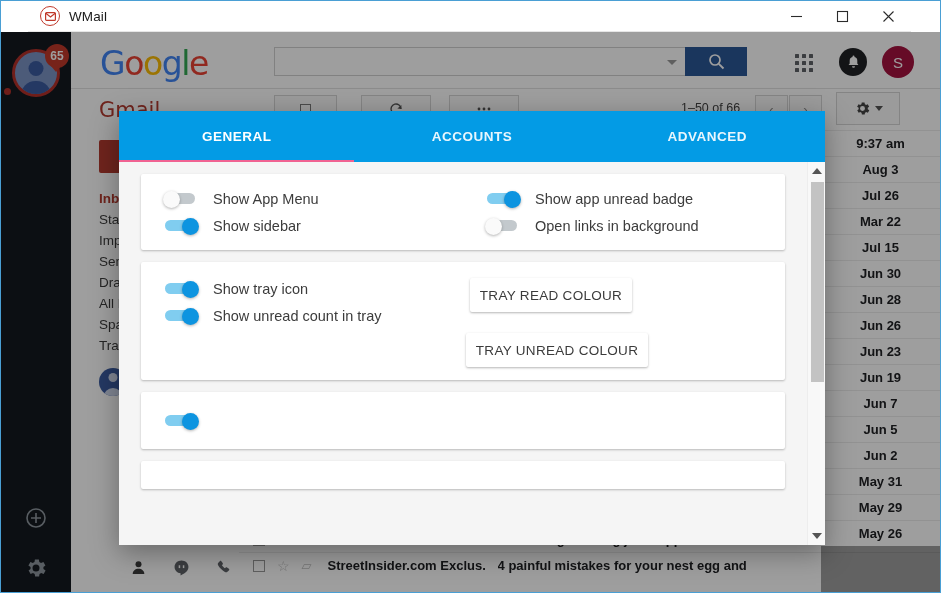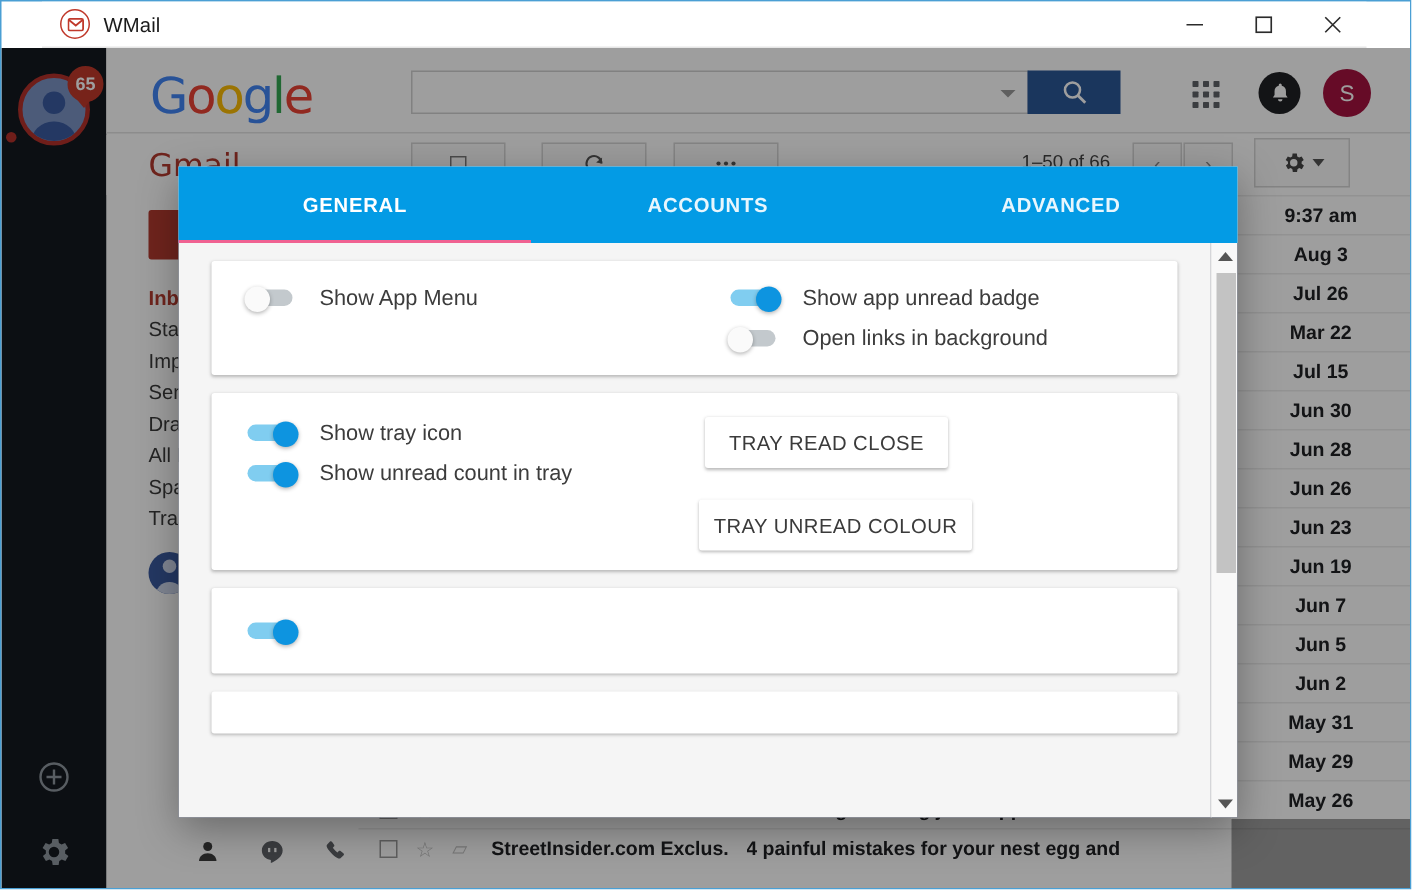--- a/index.html
+++ b/index.html
@@ -592,20 +592,27 @@
 
         <div class="card">
           <div class="card-cols">
             <div class="col">
               <div class="opt">
                 <span class="toggle off">
                   <span class="track"></span>
                   <span class="knob"></span>
                 </span>
                 <span class="opt-label">Show App Menu</span>
+              </div>
+              <div class="opt">
+                <span class="toggle on">
+                  <span class="track"></span>
+                  <span class="knob"></span>
+                </span>
+                <span class="opt-label">Show sidebar</span>
               </div>
             </div>
             <div class="col">
               <div class="opt">
                 <span class="toggle on">
                   <span class="track"></span>
                   <span class="knob"></span>
                 </span>
                 <span class="opt-label">Show app unread badge</span>
               </div>
@@ -632,21 +639,21 @@
               </div>
               <div class="opt">
                 <span class="toggle on">
                   <span class="track"></span>
                   <span class="knob"></span>
                 </span>
                 <span class="opt-label">Show unread count in tray</span>
               </div>
             </div>
             <div class="tray-right">
-              <div class="flatbtn btn-read">TRAY READ CLOSE</div>
+              <div class="flatbtn btn-read">TRAY READ COLOUR</div>
               <div class="flatbtn btn-unread">TRAY UNREAD COLOUR</div>
             </div>
           </div>
         </div>
 
         <div class="card">
           <div class="card-single">
             <div class="opt">
               <span class="toggle on">
                 <span class="track"></span>

